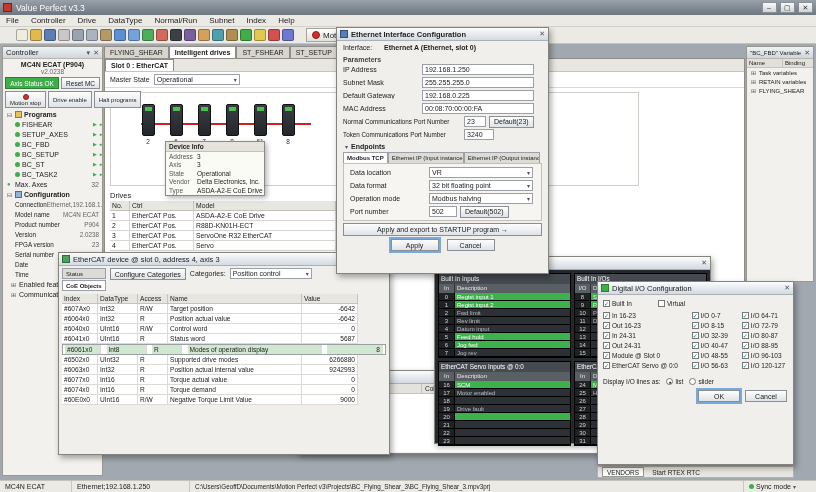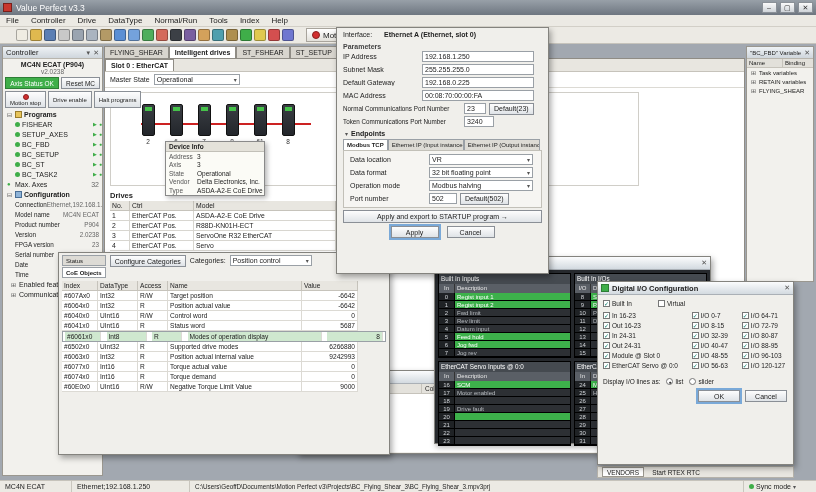--- a/index.html
+++ b/index.html
@@ -97,21 +97,21 @@
   </span>
 </div>
 
 <div class="menubar">
 
 <span class="menu-item">File</span>
     <span class="menu-item">Controller</span>
     <span class="menu-item">Drive</span>
     <span class="menu-item">DataType</span>
     <span class="menu-item">Normal/Run</span>
-    <span class="menu-item">Tools</span>
+    <span class="menu-item">Subnet</span>
     <span class="menu-item">Index</span>
     <span class="menu-item">Help</span>
   </div>
 
 <div class="toolbar">
   <span style="display:flex;gap:2px">
 
   <span class="tbi" style="background: rgb(239, 236, 226);"></span>
       <span class="tbi" style="background: rgb(224, 185, 79);"></span>
       <span class="tbi" style="background: rgb(91, 127, 180);"></span>
@@ -367,21 +367,21 @@
           <span class="tl">Vendor</span>
           <span>Delta Electronics, Inc.</span>
         </div>
 
         <div class="tip-row">
           <span class="tl">Type</span>
           <span>ASDA-A2-E CoE Drive</span>
         </div>
       </div>
   </div>
-  <div style="position:absolute;left:5px;top:132px;font-size:7.5px;font-weight:bold">Drives</div>
+  <div style="position:absolute;left:5px;top:132px;font-size:7.5px;font-weight:normal">Drives</div>
   <div style="position:absolute;left:5px;top:142px;width:340px">
     <div class="dg hd">
 
     <span>No.</span>
         <span>Ctrl</span>
         <span>Model</span>
         <span>Pos.</span>
         <span>Alias</span>
         <span>Configured</span>
       </div>
@@ -467,20 +467,26 @@
   <span style="width:62px;border-right:1px solid #c6c3bb;padding:1px 3px;white-space:nowrap">File</span>
       <span style="width:62px;border-right:1px solid #c6c3bb;padding:1px 3px;white-space:nowrap">Row/Line</span>
       <span style="width:62px;border-right:1px solid #c6c3bb;padding:1px 3px;white-space:nowrap">Column</span>
     </div>
   <div style="background:#fff;height:58px;font-size:6.5px;padding:2px 3px">
     <div>Connected to Ethernet</div>
   </div>
 </div>
 
 <div class="win" style="left:58px;top:252px;width:332px;height:203px;z-index:3">
+  <div class="win-title">
+    <span class="wt-ico"></span>
+    <span>EtherCAT device @ slot 0, address 4, axis 3</span>
+    <span class="sp"></span>
+    <span class="hico">✕</span>
+  </div>
   <div style="display:flex;align-items:flex-start;padding:2px 3px;gap:4px">
     <span style="display:flex;flex-direction:column;gap:1px">
       <span class="etab" style="border:1px solid #9aa0a6">Status</span>
       <span class="etab active" style="border:1px solid #9aa0a6">CoE Objects</span>
     </span>
     <span class="btn">Configure Categories</span>
     <span style="font-size:7px;margin-top:2px">Categories:</span>
     <span class="sel" style="width:82px">
       <span>Position control</span>
       <span class="caret">▾</span>
@@ -785,20 +791,26 @@
     </div>
   </div>
 </div>
 
 <div style="position:absolute;left:597px;top:466px;width:197px;height:12px;background:#e8e6e0;border:1px solid #b5b2aa;display:flex;align-items:center;gap:8px;font-size:6.5px;padding:0 4px;z-index:2">
   <span style="border:1px solid #9a978f;background:#fff;padding:0 4px;height:10px;line-height:9px">VENDORS</span>
   <span>Start RTEX RTC</span>
 </div>
 
 <div class="dlg win" style="left:336px;top:27px;width:213px;height:247px;z-index:6">
+  <div class="win-title">
+    <span class="wt-ico" style="background:#5b7fb4;border-color:#31507e"></span>
+    <span style="font-weight:bold">Ethernet Interface Configuration</span>
+    <span class="sp"></span>
+    <span class="hico">✕</span>
+  </div>
   <div class="erow">
     <span class="elab" style="width:38px">Interface:</span>
     <span style="font-size:7px;font-weight:bold">Ethernet A (Ethernet, slot 0)</span>
   </div>
   <div class="seclabel">Parameters</div>
   <div>
 
       <div class="erow">
         <span class="elab">IP Address</span>
         <span class="inp" style="width:112px">192.168.1.250</span>
@@ -872,21 +884,21 @@
   </div>
   <div class="erow" style="justify-content:center;gap:8px;height:16px">
     <span class="btn primary" style="width:48px">Apply</span>
     <span class="btn" style="width:48px">Cancel</span>
   </div>
 </div>
 
 <div class="dlg win" style="left:597px;top:281px;width:197px;height:184px;z-index:6">
   <div class="win-title">
     <span class="wt-ico" style="background:#3fae49;border-color:#2d7d35"></span>
-    <span style="font-weight:bold">Digital I/O Configuration</span>
+    <span style="font-weight:normal">Digital I/O Configuration</span>
     <span class="sp"></span>
     <span class="hico">✕</span>
   </div>
   <div style="display:flex;padding:3px 5px 0;gap:26px">
     <label class="cb">
       <span class="box">✓</span>
       <span>Built In</span>
     </label>
     <label class="cb">
       <span class="box"></span>

